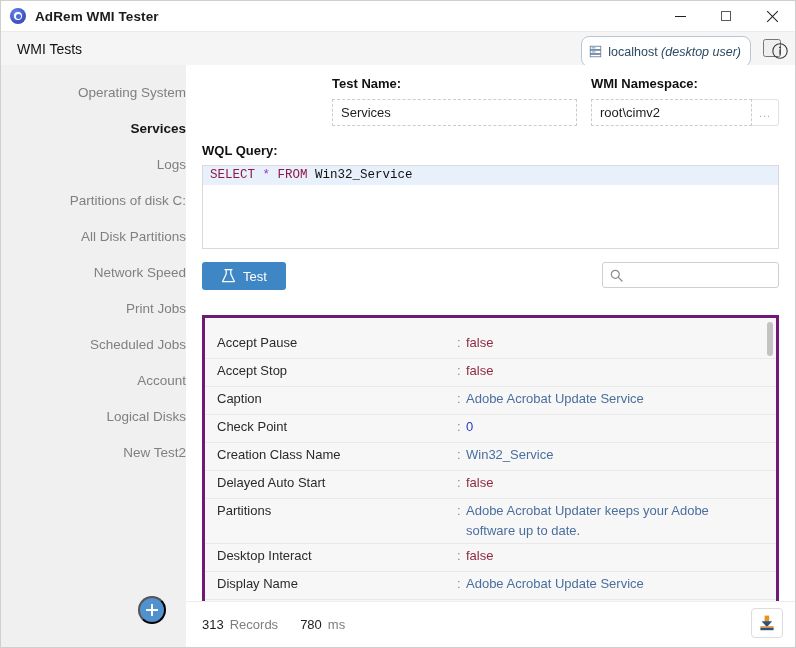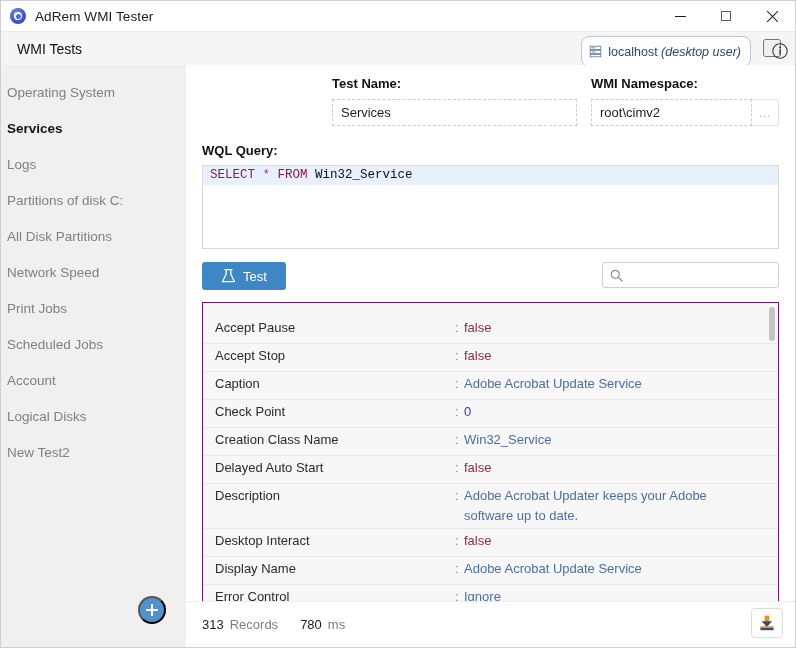--- a/index.html
+++ b/index.html
@@ -61,20 +61,21 @@
     position: absolute;
     left: 5.5px; top: 5.5px;
     width: 5px; height: 5px;
     border-radius: 50%;
     background: #4e6ad6;
   }
   .titlebar .apptitle {
     font-size: 13.5px;
     color: #1b1b1b;
     letter-spacing: 0.1px;
+    font-weight: bold;
   }
   .wincontrols {
     position: absolute;
     right: 0; top: 0;
     height: 30px;
     display: flex;
   }
   .winbtn {
     width: 46px;
     height: 30px;
@@ -178,20 +179,21 @@
     padding-top: 10px;
     box-sizing: border-box;
   }
   .navitem {
     height: 36px;
     line-height: 36px;
     padding-left: 6px;
     font-size: 13.5px;
     color: #808080;
     white-space: nowrap;
+    text-align: right;
   }
   .navitem.active {
     color: #151515;
     font-weight: bold;
   }
   .fab {
     position: absolute;
     left: 137px;
     top: 531px;
     width: 28px;
@@ -334,24 +336,24 @@
     font-family: "Liberation Sans", sans-serif;
     font-size: 12.5px;
     color: #333333;
     width: 140px;
     margin-left: 6px;
     padding: 0;
   }
 
   
   .results {
-    margin-top: 12px;
+    margin-top: 25px;
     height: 302px;
     box-sizing: border-box;
-    border: 1px solid #701a75;
+    border: 3px solid #701a75;
     background: #f7f7f7;
     position: relative;
     overflow: hidden;
   }
   .results-inner {
     position: absolute;
     left: 0; top: 0; right: 0;
     padding: 13px 0 0 0;
   }
   .rrow {
@@ -579,21 +581,21 @@
             <span class="rval v-string">Win32_Service</span>
           </div>
 
           <div class="rrow">
             <span class="rkey">Delayed Auto Start</span>
             <span class="rsep">:</span>
             <span class="rval v-bool">false</span>
           </div>
 
           <div class="rrow">
-            <span class="rkey">Description</span>
+            <span class="rkey">Partitions</span>
             <span class="rsep">:</span>
             <span class="rval v-string">Adobe Acrobat Updater keeps your Adobe software up to date.</span>
           </div>
 
           <div class="rrow">
             <span class="rkey">Desktop Interact</span>
             <span class="rsep">:</span>
             <span class="rval v-bool">false</span>
           </div>
 

